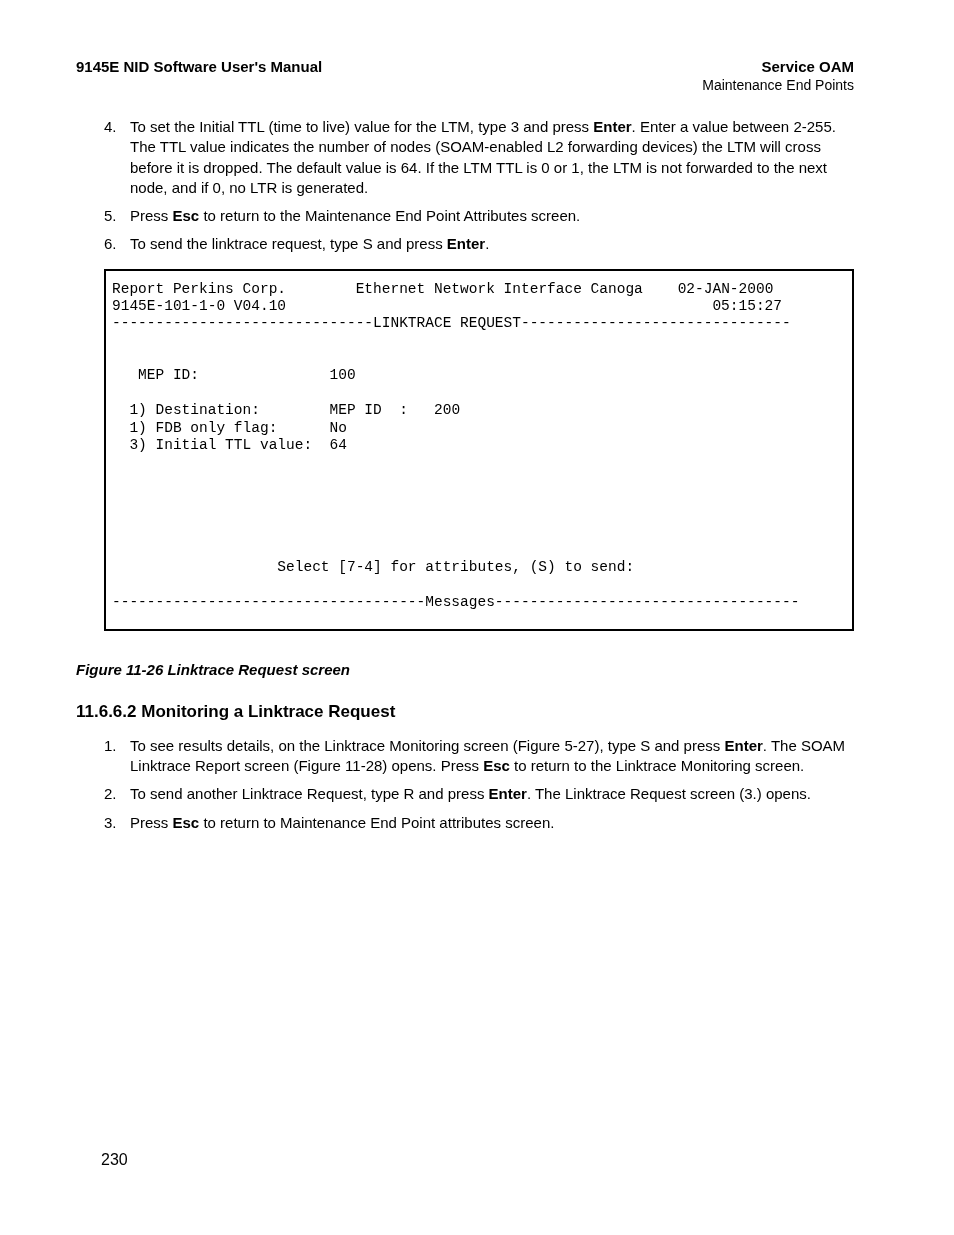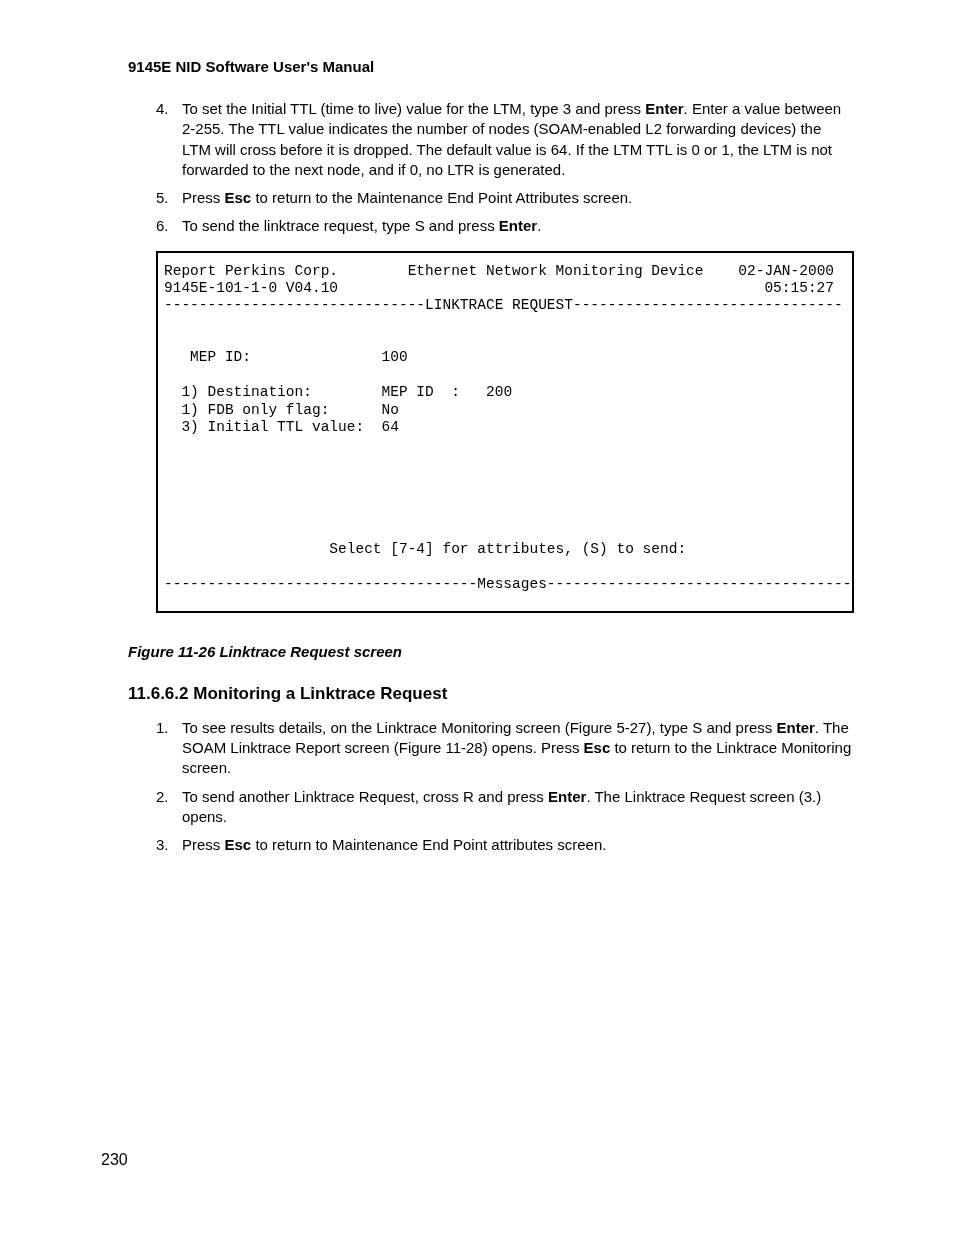--- a/index.html
+++ b/index.html
@@ -5,22 +5,21 @@
     * { box-sizing: border-box; margin: 0; padding: 0; }
     body {
       background: #fff;
       font-family: Arial, Helvetica, sans-serif;
       width: 954px;
       height: 1235px;
       position: relative;
       color: #000;
     }
     .page {
-      padding: 58px 100px 0 116px;
-      margin-left: 12px;
+      padding: 58px 100px 0 76px;
     }
     .header-row {
       display: flex;
       justify-content: space-between;
       font-size: 15px;
     }
     .header-left { font-weight: bold; }
     .header-right { text-align: right; }
     .header-right .bold { font-weight: bold; }
     .header-sub { font-size: 14px; margin-top: 2px; }
@@ -69,39 +68,43 @@
       font-size: 16px;
     }
   </style>
 </head>
 <body>
 
 <div class="page">
 
   <div class="header-row">
     <div class="header-left">9145E NID Software User's Manual</div>
+    <div class="header-right">
+      <div class="bold">Service OAM</div>
+      <div class="header-sub">Maintenance End Points</div>
+    </div>
   </div>
 
   <div class="content">
     <ol class="ol">
       <li>
         <span class="num">4.</span>
         <span>To set the Initial TTL (time to live) value for the LTM, type 3 and press </span><span class="bold">Enter</span><span>. Enter a value between 2-255. The TTL value indicates the number of nodes (SOAM-enabled L2 forwarding devices) the LTM will cross before it is dropped. The default value is 64. If the LTM TTL is 0 or 1, the LTM is not forwarded to the next node, and if 0, no LTR is generated.</span>
       </li>
       <li>
         <span class="num">5.</span>
         <span>Press </span><span class="bold">Esc</span><span> to return to the Maintenance End Point Attributes screen.</span>
       </li>
       <li>
         <span class="num">6.</span>
         <span>To send the linktrace request, type S and press </span><span class="bold">Enter</span><span>.</span>
       </li>
     </ol>
 
-    <div class="terminal-box"><span>Report Perkins Corp.</span>        <span>Ethernet Network Monitoring Device</span>    <span>02-JAN-2000</span>
+    <div class="terminal-box"><span>Report Perkins Corp.</span>        <span>Ethernet Network Interface Canoga</span>    <span>02-JAN-2000</span>
 <span>9145E-101-1-0 V04.10</span>                                                 <span>05:15:27</span>
 <span>------------------------------LINKTRACE REQUEST-------------------------------</span>
 
 
    <span>MEP ID:</span>               <span>100</span>
 
   <span>1) Destination:</span>        <span>MEP ID  :   200</span>
   <span>1) FDB only flag:</span>      <span>No</span>
   <span>3) Initial TTL value:</span>  <span>64</span>
 
@@ -119,21 +122,21 @@
 
     <div class="section-heading">11.6.6.2 Monitoring a Linktrace Request</div>
 
     <ol class="ol">
       <li>
         <span class="num">1.</span>
         <span>To see results details, on the Linktrace Monitoring screen (Figure 5-27), type S and press </span><span class="bold">Enter</span><span>. The SOAM Linktrace Report screen (Figure 11-28) opens. Press </span><span class="bold">Esc</span><span> to return to the Linktrace Monitoring screen.</span>
       </li>
       <li>
         <span class="num">2.</span>
-        <span>To send another Linktrace Request, cross R and press </span><span class="bold">Enter</span><span>. The Linktrace Request screen (3.) opens.</span>
+        <span>To send another Linktrace Request, type R and press </span><span class="bold">Enter</span><span>. The Linktrace Request screen (3.) opens.</span>
       </li>
       <li>
         <span class="num">3.</span>
         <span>Press </span><span class="bold">Esc</span><span> to return to Maintenance End Point attributes screen.</span>
       </li>
     </ol>
   </div>
 </div>
 
 <div class="page-number">230</div>

